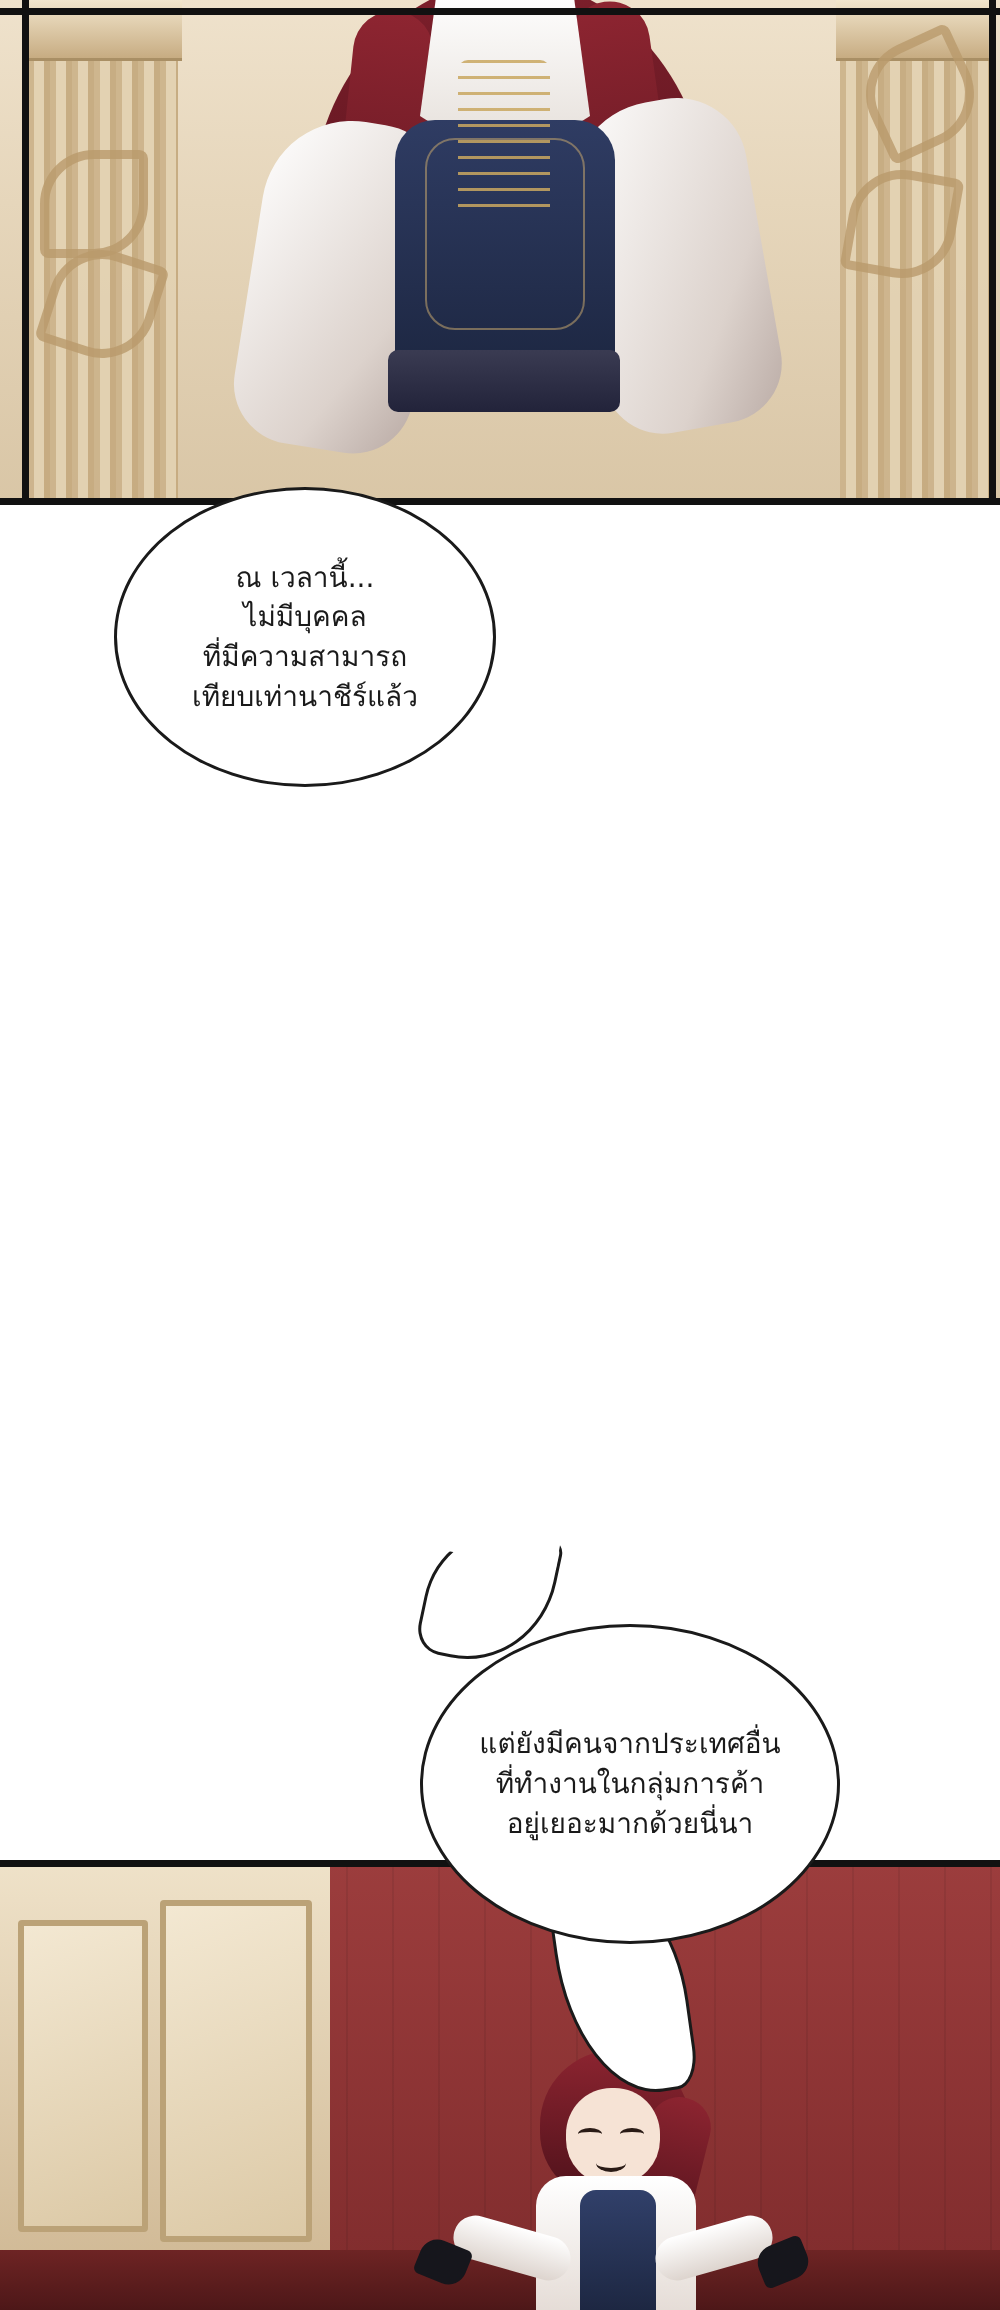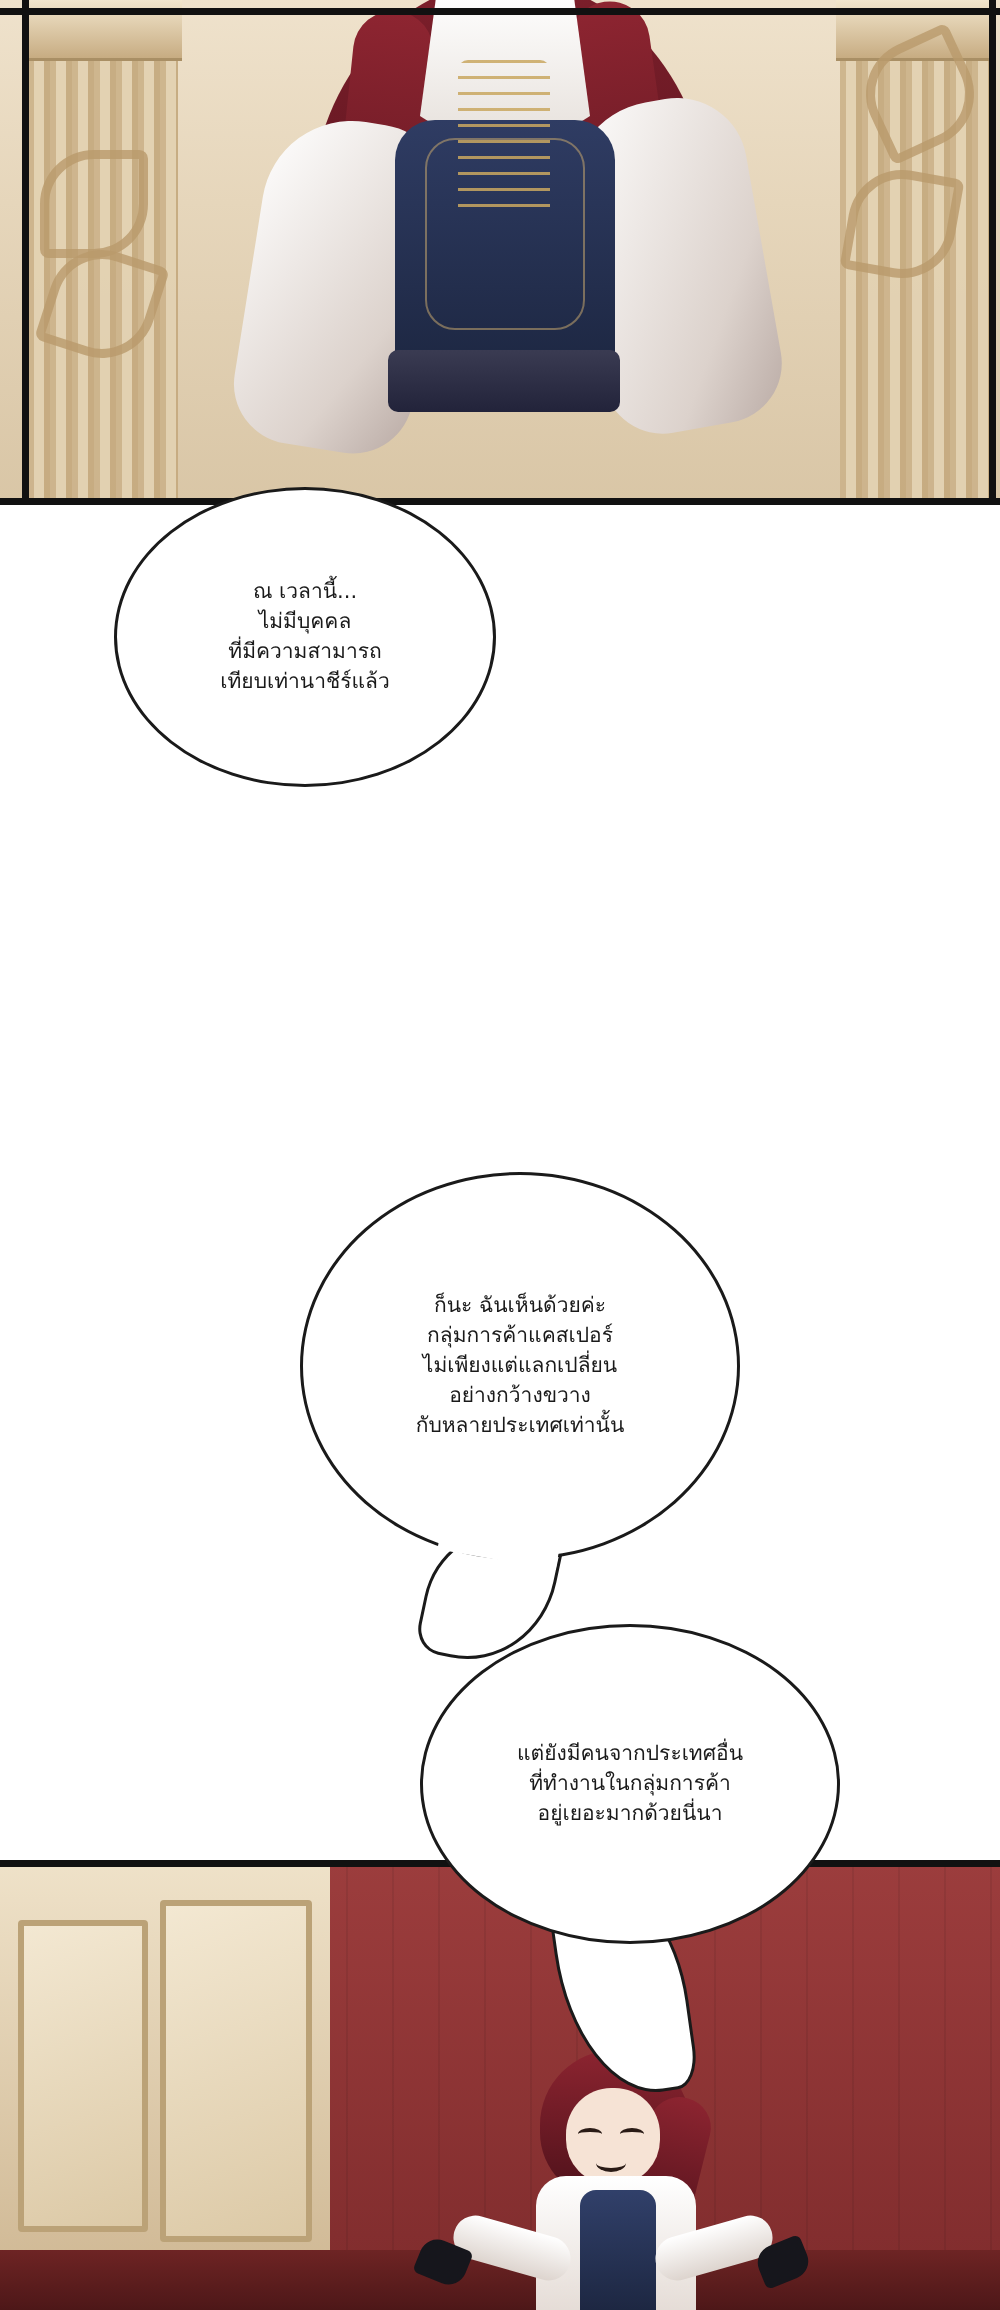--- a/index.html
+++ b/index.html
@@ -169,21 +169,21 @@
     display: flex;
     align-items: center;
     justify-content: center;
     box-sizing: border-box;
     z-index: 5;
   }
   .bubble .txt {
     text-align: center;
     color: #1a1a1a;
     line-height: 1.42;
-    font-size: 21px;
+    font-size: 28px;
     white-space: pre-line;
     padding: 0 14px;
   }
   .bubble-1 {
     left: 114px;
     top: 487px;
     width: 382px;
     height: 300px;
   }
   .bubble-2 {
@@ -419,27 +419,20 @@
   </div>
 
   <div class="bubble bubble-1">
     <div class="txt">ณ เวลานี้...
 ไม่มีบุคคล
 ที่มีความสามารถ
 เทียบเท่านาชีร์แล้ว</div>
   </div>
 
   <div class="tail tail-2"></div>
-  <div class="bubble bubble-2">
-    <div class="txt">ก็นะ ฉันเห็นด้วยค่ะ
-กลุ่มการค้าแคสเปอร์
-ไม่เพียงแต่แลกเปลี่ยน
-อย่างกว้างขวาง
-กับหลายประเทศเท่านั้น</div>
-  </div>
   <div class="tail-cover tc-2"></div>
 
   <div class="tail tail-3"></div>
   <div class="bubble bubble-3">
     <div class="txt">แต่ยังมีคนจากประเทศอื่น
 ที่ทำงานในกลุ่มการค้า
 อยู่เยอะมากด้วยนี่นา</div>
   </div>
   <div class="tail-cover tc-3"></div>
 

